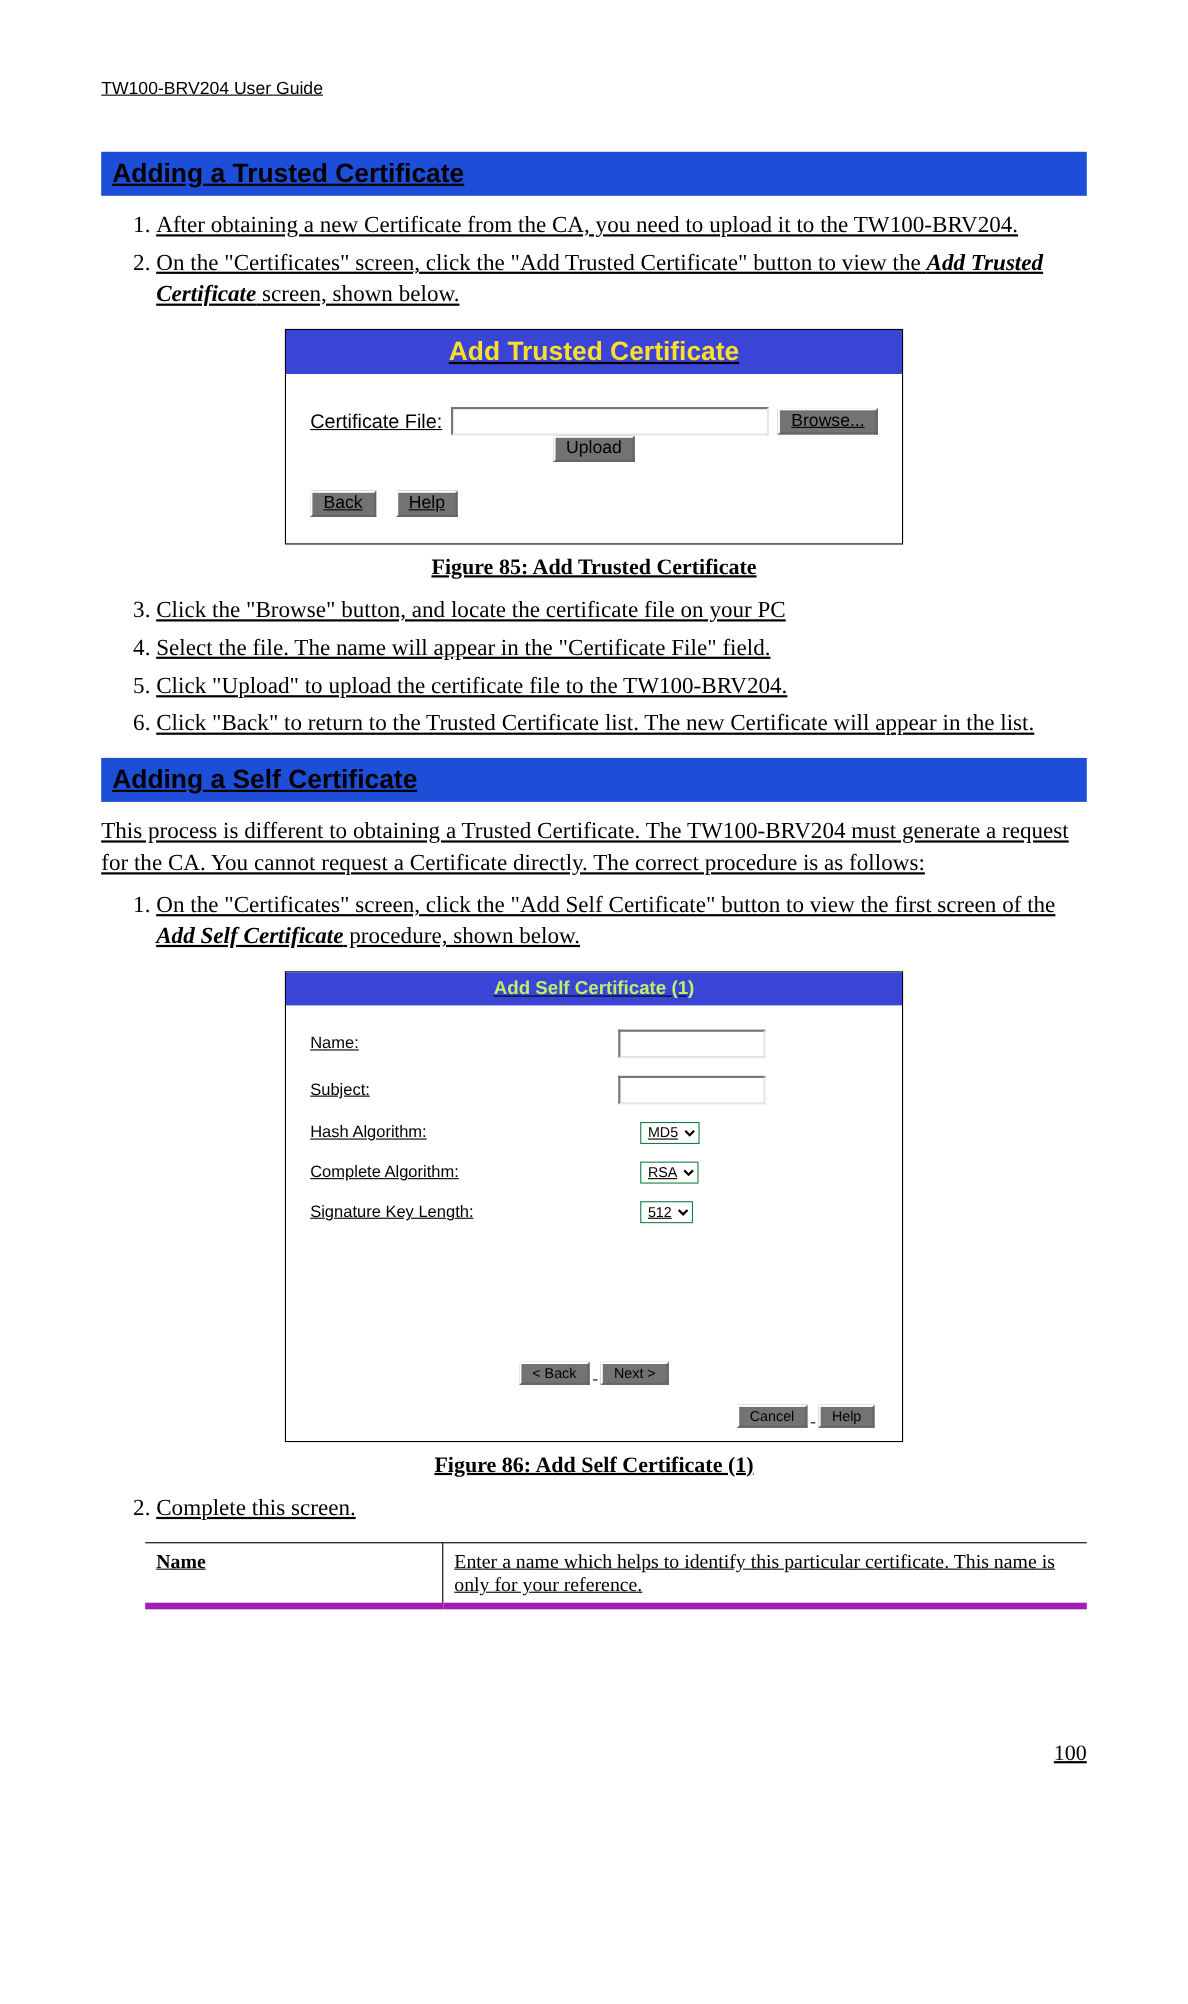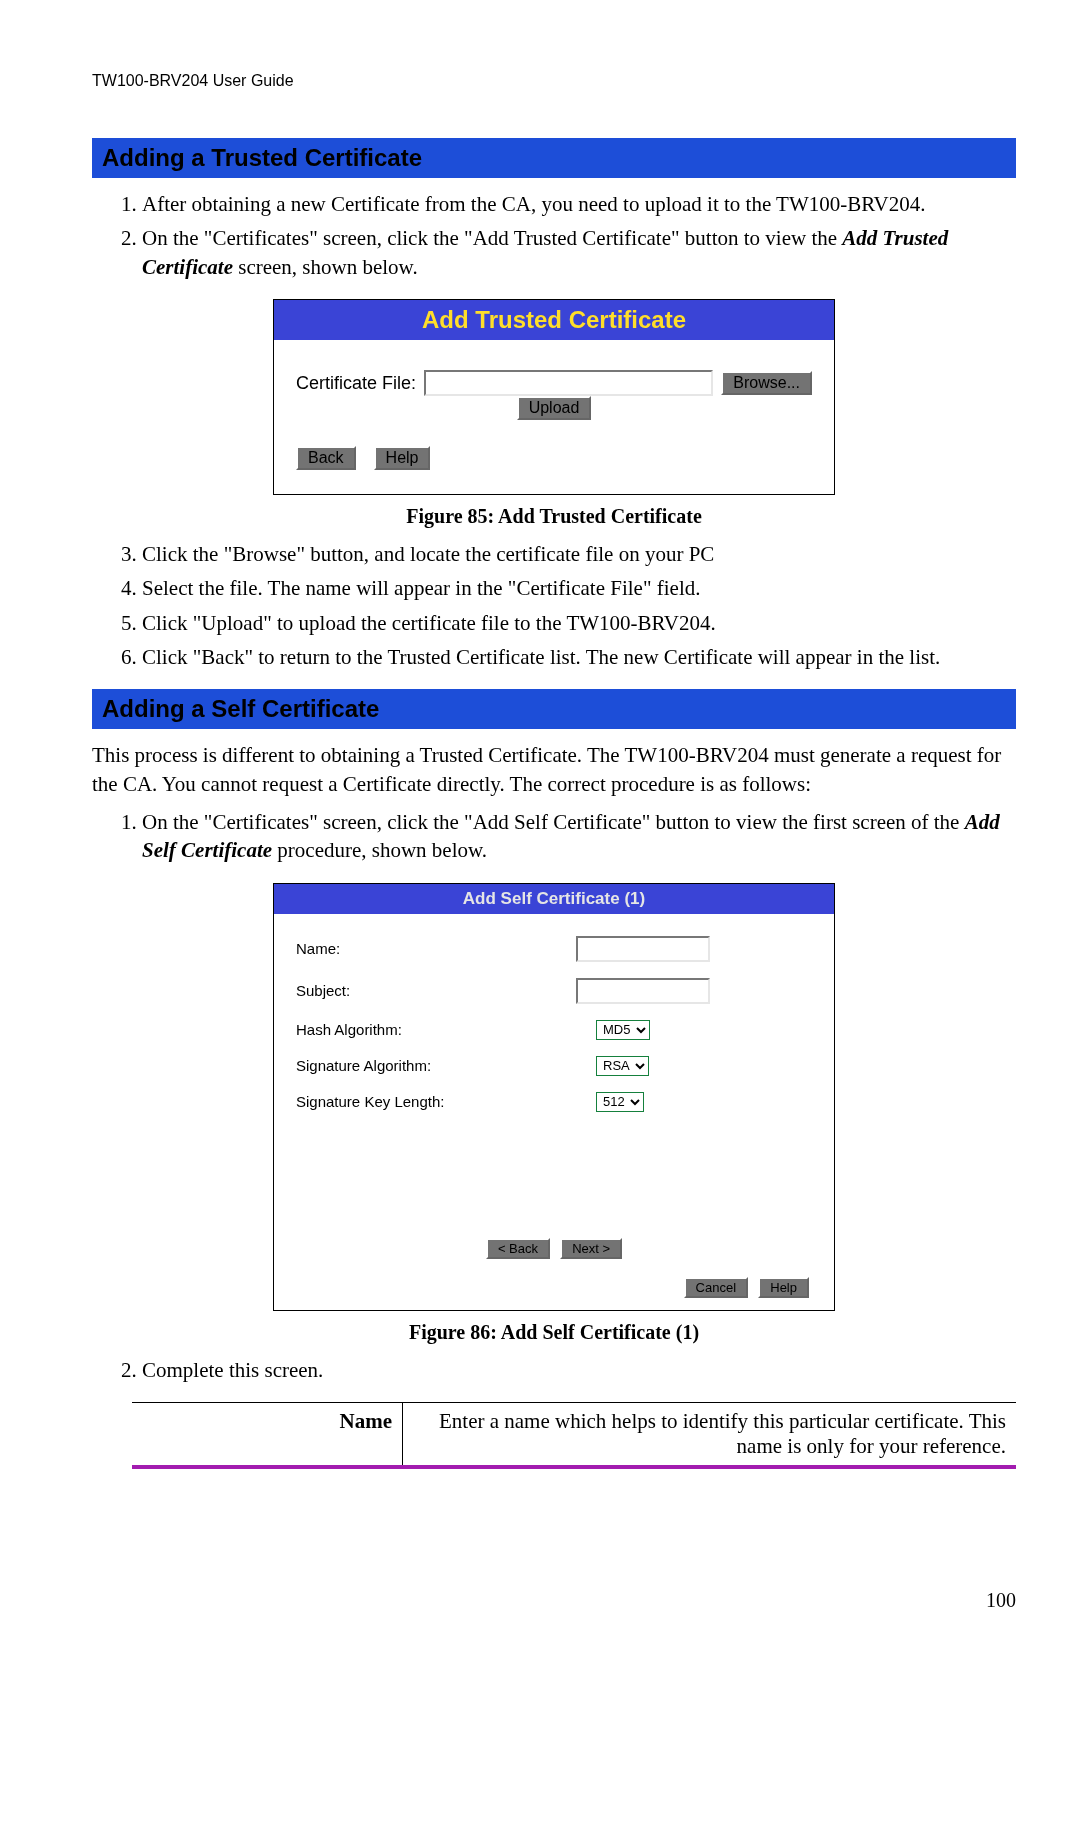--- a/index.html
+++ b/index.html
@@ -5,21 +5,22 @@
   body {
     margin: 0;
     padding: 0;
     background: #fff;
     font-family: "Times New Roman", Times, serif;
     font-size: 21px;
     color: #000;
     width: 1080px;
   }
   .page {
-    padding: 72px 64px 60px 92px;
+    padding: 72px 92px 60px 92px;
+    text-decoration: underline;
   }
   .header-small {
     font-family: Arial, Helvetica, sans-serif;
     font-size: 16px;
     color: #000;
     margin-bottom: 48px;
   }
   .section-heading {
     background: #1d4ed8;
     font-family: Arial, Helvetica, sans-serif;
@@ -114,21 +115,21 @@
     justify-content: center;
     margin: 14px 0 10px 0;
   }
   .fig86-box {
     border: 1px solid #000;
     width: 560px;
     background: #fff;
   }
   .fig86-titlebar {
     background: #3a44d6;
-    color: #e5e5e5;
+    color: #bef264;
     font-family: Arial, Helvetica, sans-serif;
     font-weight: bold;
     font-size: 17px;
     text-align: center;
     padding: 5px 0;
   }
   .fig86-body {
     padding: 22px 22px 12px 22px;
     font-family: Arial, Helvetica, sans-serif;
     font-size: 15px;
@@ -167,25 +168,24 @@
 
   
   table.defs {
     border-collapse: collapse;
     width: 100%;
     margin: 6px 0 0 40px;
     width: calc(100% - 40px);
   }
   table.defs td {
     border-top: 1px solid #000;
-    border-bottom: 4px solid #a21caf;
+    border-bottom: 6px solid #a21caf;
     padding: 6px 10px;
     vertical-align: top;
-    font-size: 21px;
-    text-align: right;
+    font-size: 18px;
   }
   table.defs td.term {
     width: 250px;
     font-weight: bold;
     border-right: 1px solid #000;
   }
 
   .page-number {
     text-align: right;
     margin-top: 120px;
@@ -259,21 +259,21 @@
           <span class="fig86-label">Subject:</span>
           <span class="win-input" style="width:130px;"></span>
         </div>
         <div class="fig86-field">
           <span class="fig86-label">Hash Algorithm:</span>
           <select class="win-select">
             <option>MD5</option>
           </select>
         </div>
         <div class="fig86-field">
-          <span class="fig86-label">Signature Algorithm:</span>
+          <span class="fig86-label">Complete Algorithm:</span>
           <select class="win-select">
             <option>RSA</option>
           </select>
         </div>
         <div class="fig86-field">
           <span class="fig86-label">Signature Key Length:</span>
           <select class="win-select">
             <option>512</option>
           </select>
         </div>

